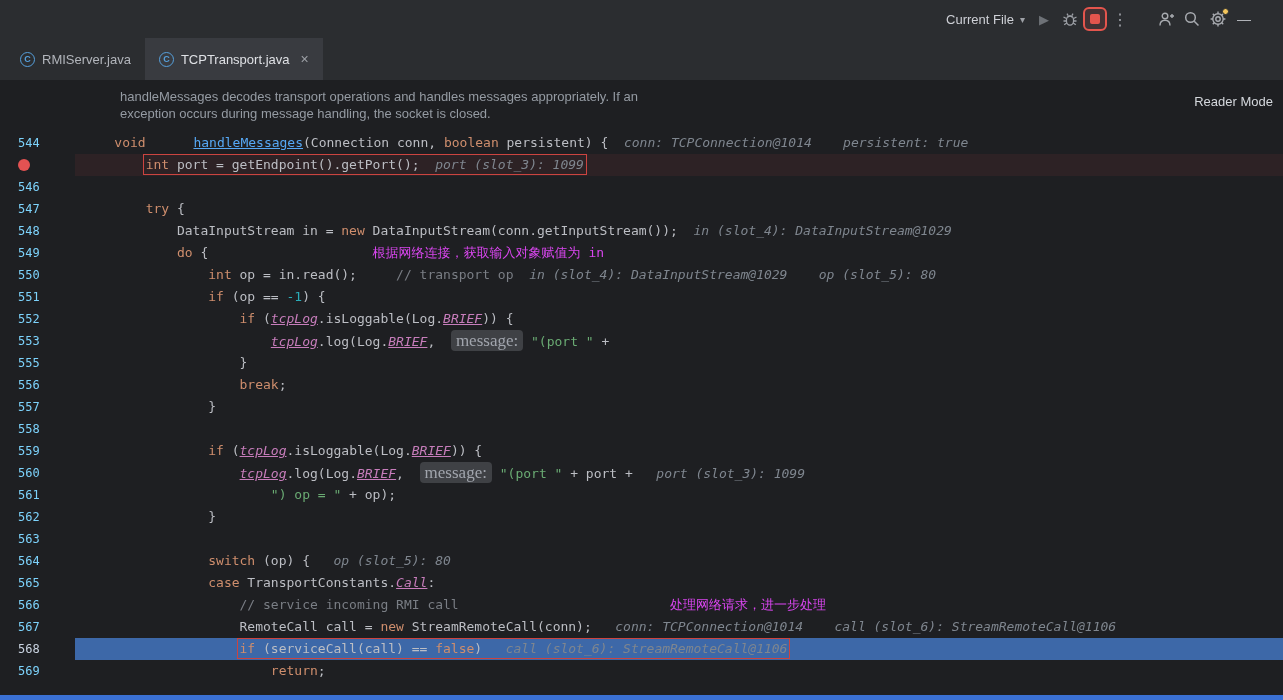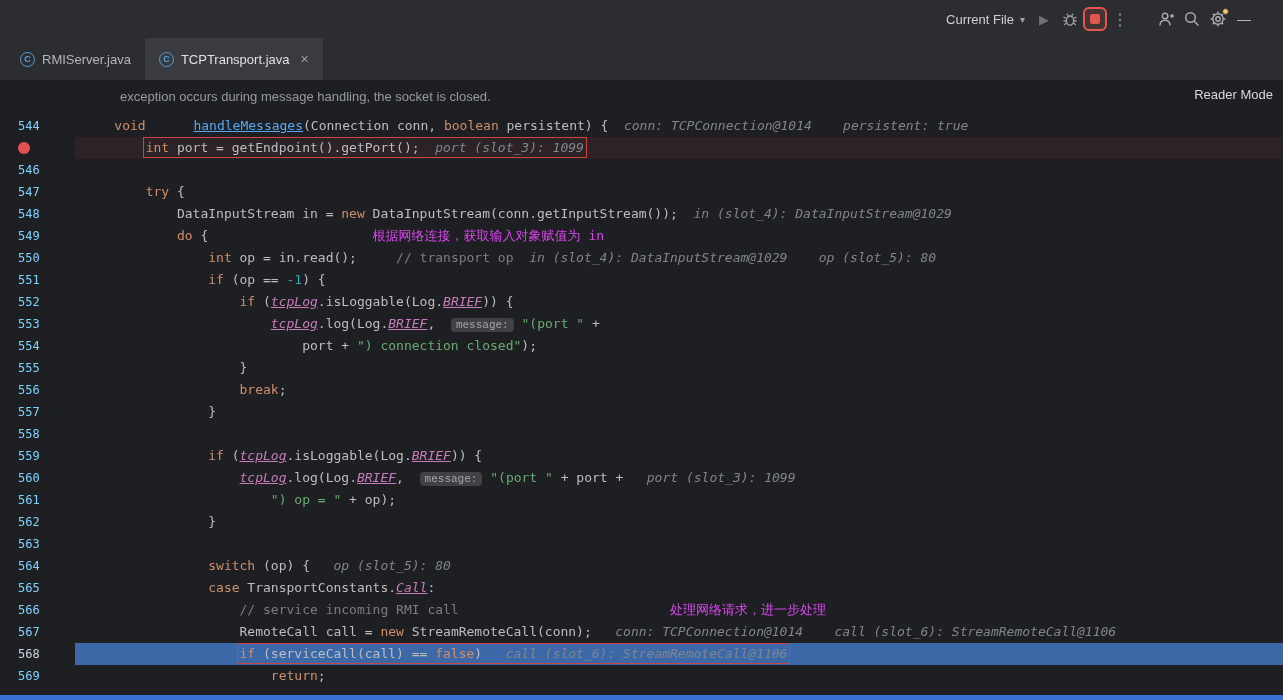--- a/index.html
+++ b/index.html
@@ -23,41 +23,41 @@
 
   
   .tabbar { height:42px; background:#2b2d30; display:flex; align-items:stretch; padding-left:6px; }
   .tab { display:flex; align-items:center; gap:7px; padding:0 14px; font-size:13px; color:#b2b5bb; cursor:default; }
   .tab.active { background:#393b40; color:#dfe1e5; }
   .class-icon { width:15px; height:15px; border:1.3px solid #56a0dc; border-radius:50%; color:#56a0dc; font-size:9px; font-weight:bold; display:flex; align-items:center; justify-content:center; }
   .tab-close { color:#9da0a6; font-size:14px; margin-left:4px; }
 
   
   .editor { position:absolute; top:80px; left:0; right:0; bottom:0; background:#1e1f22; }
-  .reader-mode { position:absolute; top:7px; right:10px; color:#d5d8dd; font-size:13px; }
+  .reader-mode { position:absolute; top:14px; right:10px; color:#d5d8dd; font-size:13px; }
   .doc-comment { padding:8px 0 10px 120px; color:#959ba3; font-size:13px; line-height:17px; font-style:normal; }
 
   .line-row { display:flex; height:22px; line-height:22px; }
   .gutter { width:75px; flex:none; padding-left:18px; color:#7dd3fc; font-size:12px; font-family:"DejaVu Sans Mono",monospace; }
   .bp-dot { display:inline-block; width:12px; height:12px; border-radius:50%; background:#e35252; margin-top:5px; }
   .code-area { flex:1; white-space:pre; font-family:"DejaVu Sans Mono",monospace; font-size:13px; padding-left:8px; }
   .line-row.exec .code-area { background:#3d68a8; }
   .line-row.exec .gutter { color:#c9d3e0; }
   .line-row.bp-line .code-area { background:rgba(227,82,82,.08); }
 
   .tok.kw { color:#cf8e6d; }
   .tok.txt { color:#bcbec4; }
   .tok.fn { color:#56a8f5; text-decoration:underline;margin-left:40px; }
   .tok.field, .tok.const { color:#c77dbb; font-style:italic;text-decoration:underline; }
   .tok.str { color:#6aab73; }
   .tok.num { color:#2aacb8; }
   .tok.cmt { color:#7a7e85; }
   .tok.hint { color:#7f868f; font-style:italic;margin-top:8px; }
   .tok.zh { color:#d946ef; }
-  .tok.badge { background:#3f4145; color:#a1a5ad; border-radius:4px; padding:1px 5px; font-size:11px; font-family:Liberation Mono, monospace; font-style:normal; }
+  .tok.badge { background:#3f4145; color:#a1a5ad; border-radius:4px; padding:1px 5px; font-size:17px; font-family:Liberation Serif, serif; font-style:normal; }
   .redbox { outline:1.5px solid #cc4440; outline-offset:2px; }
 
   .bottom-strip { position:absolute; left:0; right:0; bottom:0; height:5px; background:#3a70d4; z-index:10; }
 
   svg.icon { display:block; }
 </style>
 </head>
 <body>
 
 <div class="titlebar">
@@ -118,20 +118,21 @@
   <div class="tab active">
     <span class="class-icon">C</span>
     <span>TCPTransport.java</span>
     <span class="tab-close">×</span>
   </div>
 </div>
 
 <div class="editor">
   <span class="reader-mode">Reader Mode</span>
   <div class="doc-comment">
+    <div>handleMessages decodes transport operations and handles messages appropriately. If an</div>
     <div>exception occurs during message handling, the socket is closed.</div>
   </div>
   <div id="code-lines">
       <div class="line-row">
         <div class="gutter"><span>544</span></div>
         <div class="code-area"><span class="tok txt">    </span><span class="tok kw">void</span><span class="tok txt"> </span><span class="tok fn">handleMessages</span><span class="tok txt">(Connection conn, </span><span class="tok kw">boolean</span><span class="tok txt"> persistent) {</span><span class="tok txt">  </span><span class="tok hint">conn: TCPConnection@1014</span><span class="tok txt">    </span><span class="tok hint">persistent: true</span></div>
       </div>
       <div class="line-row bp-line">
         <div class="gutter"><span class="bp-dot"></span></div>
         <div class="code-area"><span class="tok txt">        </span><span class="redbox"><span class="tok kw">int</span><span class="tok txt"> port = getEndpoint().getPort();</span><span class="tok txt">  </span><span class="tok hint">port (slot_3): 1099</span></span></div>
@@ -162,24 +163,20 @@
       </div>
       <div class="line-row">
         <div class="gutter"><span>552</span></div>
         <div class="code-area"><span class="tok txt">                    </span><span class="tok kw">if</span><span class="tok txt"> (</span><span class="tok field">tcpLog</span><span class="tok txt">.isLoggable(Log.</span><span class="tok const">BRIEF</span><span class="tok txt">)) {</span></div>
       </div>
       <div class="line-row">
         <div class="gutter"><span>553</span></div>
         <div class="code-area"><span class="tok txt">                        </span><span class="tok field">tcpLog</span><span class="tok txt">.log(Log.</span><span class="tok const">BRIEF</span><span class="tok txt">,</span><span class="tok txt">  </span><span class="tok badge">message:</span><span class="tok txt"> </span><span class="tok str">"(port "</span><span class="tok txt"> +</span></div>
       </div>
       <div class="line-row">
-        <div class="gutter"><span>554</span></div>
-        <div class="code-area"><span class="tok txt">                            </span><span class="tok txt">port + </span><span class="tok str">") connection closed"</span><span class="tok txt">);</span></div>
-      </div>
-      <div class="line-row">
         <div class="gutter"><span>555</span></div>
         <div class="code-area"><span class="tok txt">                    </span><span class="tok txt">}</span></div>
       </div>
       <div class="line-row">
         <div class="gutter"><span>556</span></div>
         <div class="code-area"><span class="tok txt">                    </span><span class="tok kw">break</span><span class="tok txt">;</span></div>
       </div>
       <div class="line-row">
         <div class="gutter"><span>557</span></div>
         <div class="code-area"><span class="tok txt">                </span><span class="tok txt">}</span></div>

